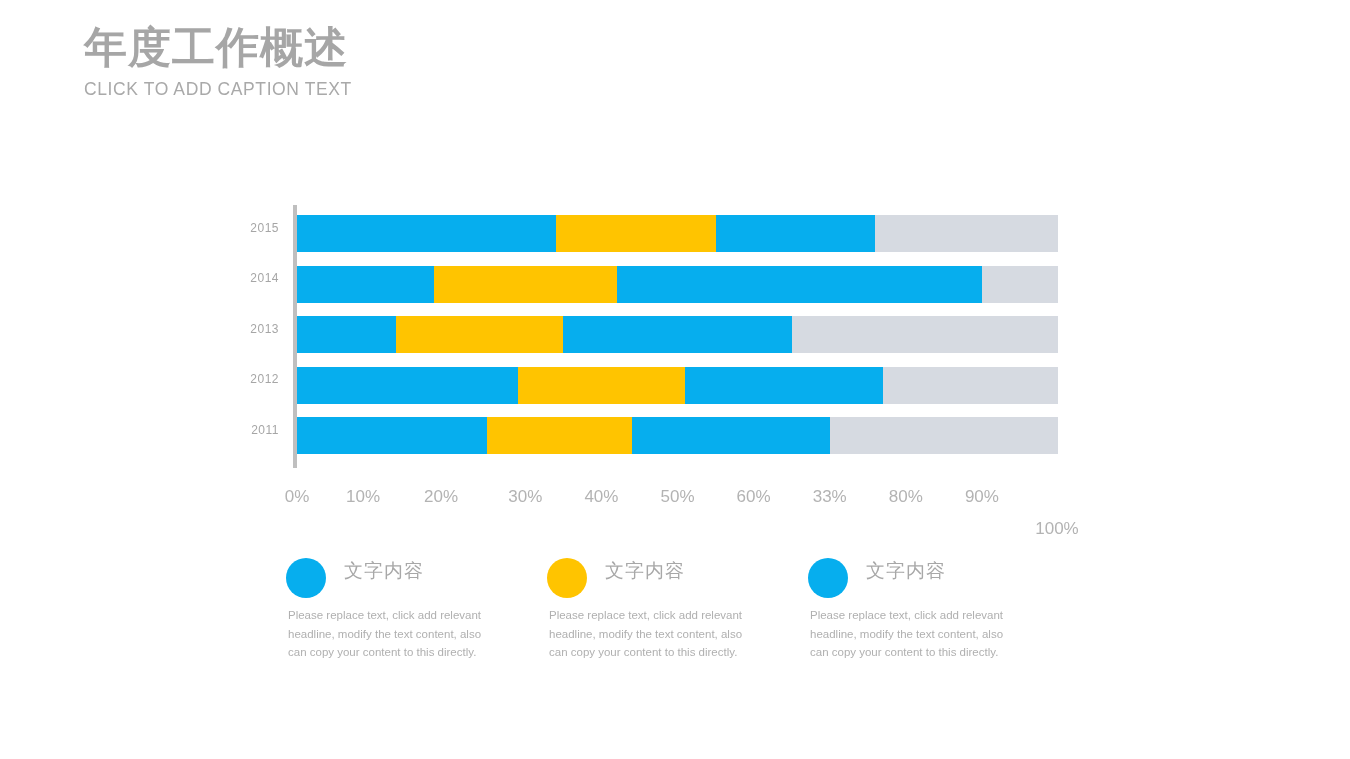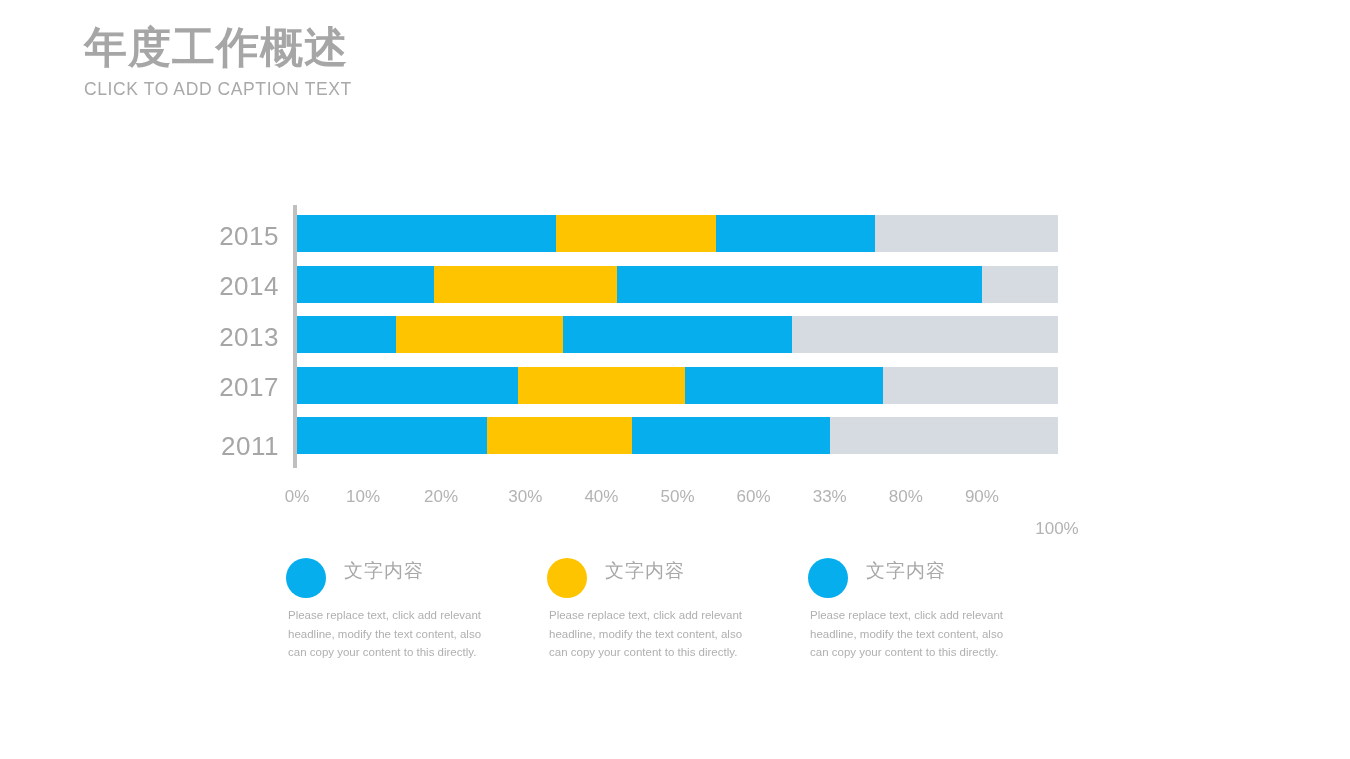--- a/index.html
+++ b/index.html
@@ -34,21 +34,21 @@
   }
   .axis-line {
     position: absolute; left: -4px; top: 0;
     width: 4px; height: 263px; background: #bfbfbf;
   }
 
   .row { position: absolute; left: 0; width: 761px; height: 100%; }
   .ylabel {
     position: absolute; right: 100%; margin-right: 18px;
     width: 120px; text-align: right;
-    font-size: 26px; color: #a6a6a6; letter-spacing: 0.5px;
+    font-size: 12px; color: #a6a6a6; letter-spacing: 0.5px;
     white-space: nowrap;
   }
   .bar {
     position: absolute; left: 0; width: 761px; height: 37px;
     display: flex; overflow: hidden;
   }
   .seg { height: 100%; }
 
   
   .xaxis {
@@ -111,30 +111,30 @@
         <div class="row">
           <div class="ylabel" style="top: 116.5px;">2013</div>
           <div class="bar" style="top: 111px;">
             <div class="seg" style="width: 13%; background: rgb(6, 174, 238);"></div>
             <div class="seg" style="width: 22%; background: rgb(255, 196, 0);"></div>
             <div class="seg" style="width: 30%; background: rgb(6, 174, 238);"></div>
             <div class="seg" style="width: 35%; background: rgb(214, 218, 225);"></div>
           </div>
         </div>
         <div class="row">
-          <div class="ylabel" style="top: 167px;">2017</div>
+          <div class="ylabel" style="top: 167px;">2012</div>
           <div class="bar" style="top: 161.5px;">
             <div class="seg" style="width: 29%; background: rgb(6, 174, 238);"></div>
             <div class="seg" style="width: 22%; background: rgb(255, 196, 0);"></div>
             <div class="seg" style="width: 26%; background: rgb(6, 174, 238);"></div>
             <div class="seg" style="width: 23%; background: rgb(214, 218, 225);"></div>
           </div>
         </div>
         <div class="row">
-          <div class="ylabel" style="top: 217.5px; margin-top: 8px;">2011</div>
+          <div class="ylabel" style="top: 217.5px;">2011</div>
           <div class="bar" style="top: 212px;">
             <div class="seg" style="width: 25%; background: rgb(6, 174, 238);"></div>
             <div class="seg" style="width: 19%; background: rgb(255, 196, 0);"></div>
             <div class="seg" style="width: 26%; background: rgb(6, 174, 238);"></div>
             <div class="seg" style="width: 30%; background: rgb(214, 218, 225);"></div>
           </div>
         </div>
       </div>
     <div class="xaxis" id="x-axis">
         <div class="xtick" style="left: 0px;">0%</div>

